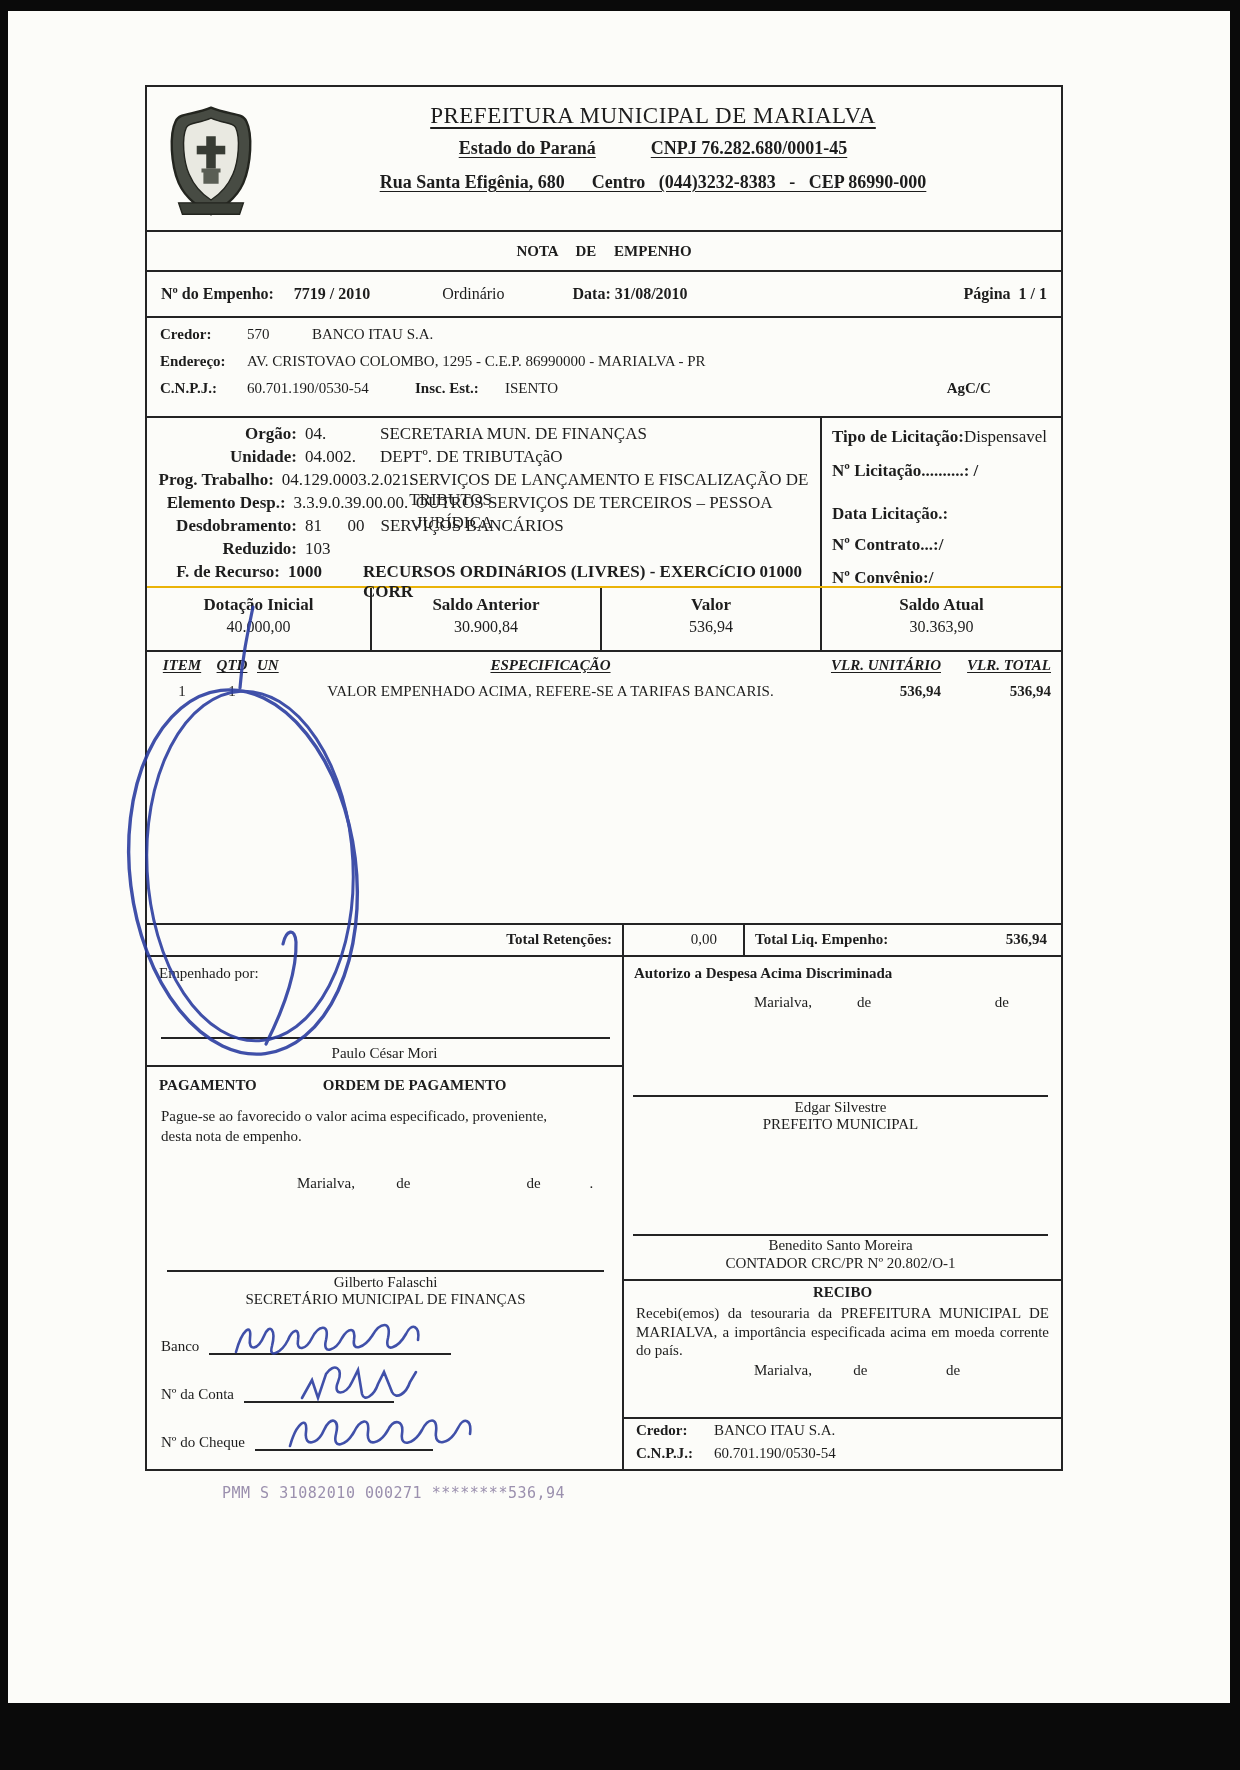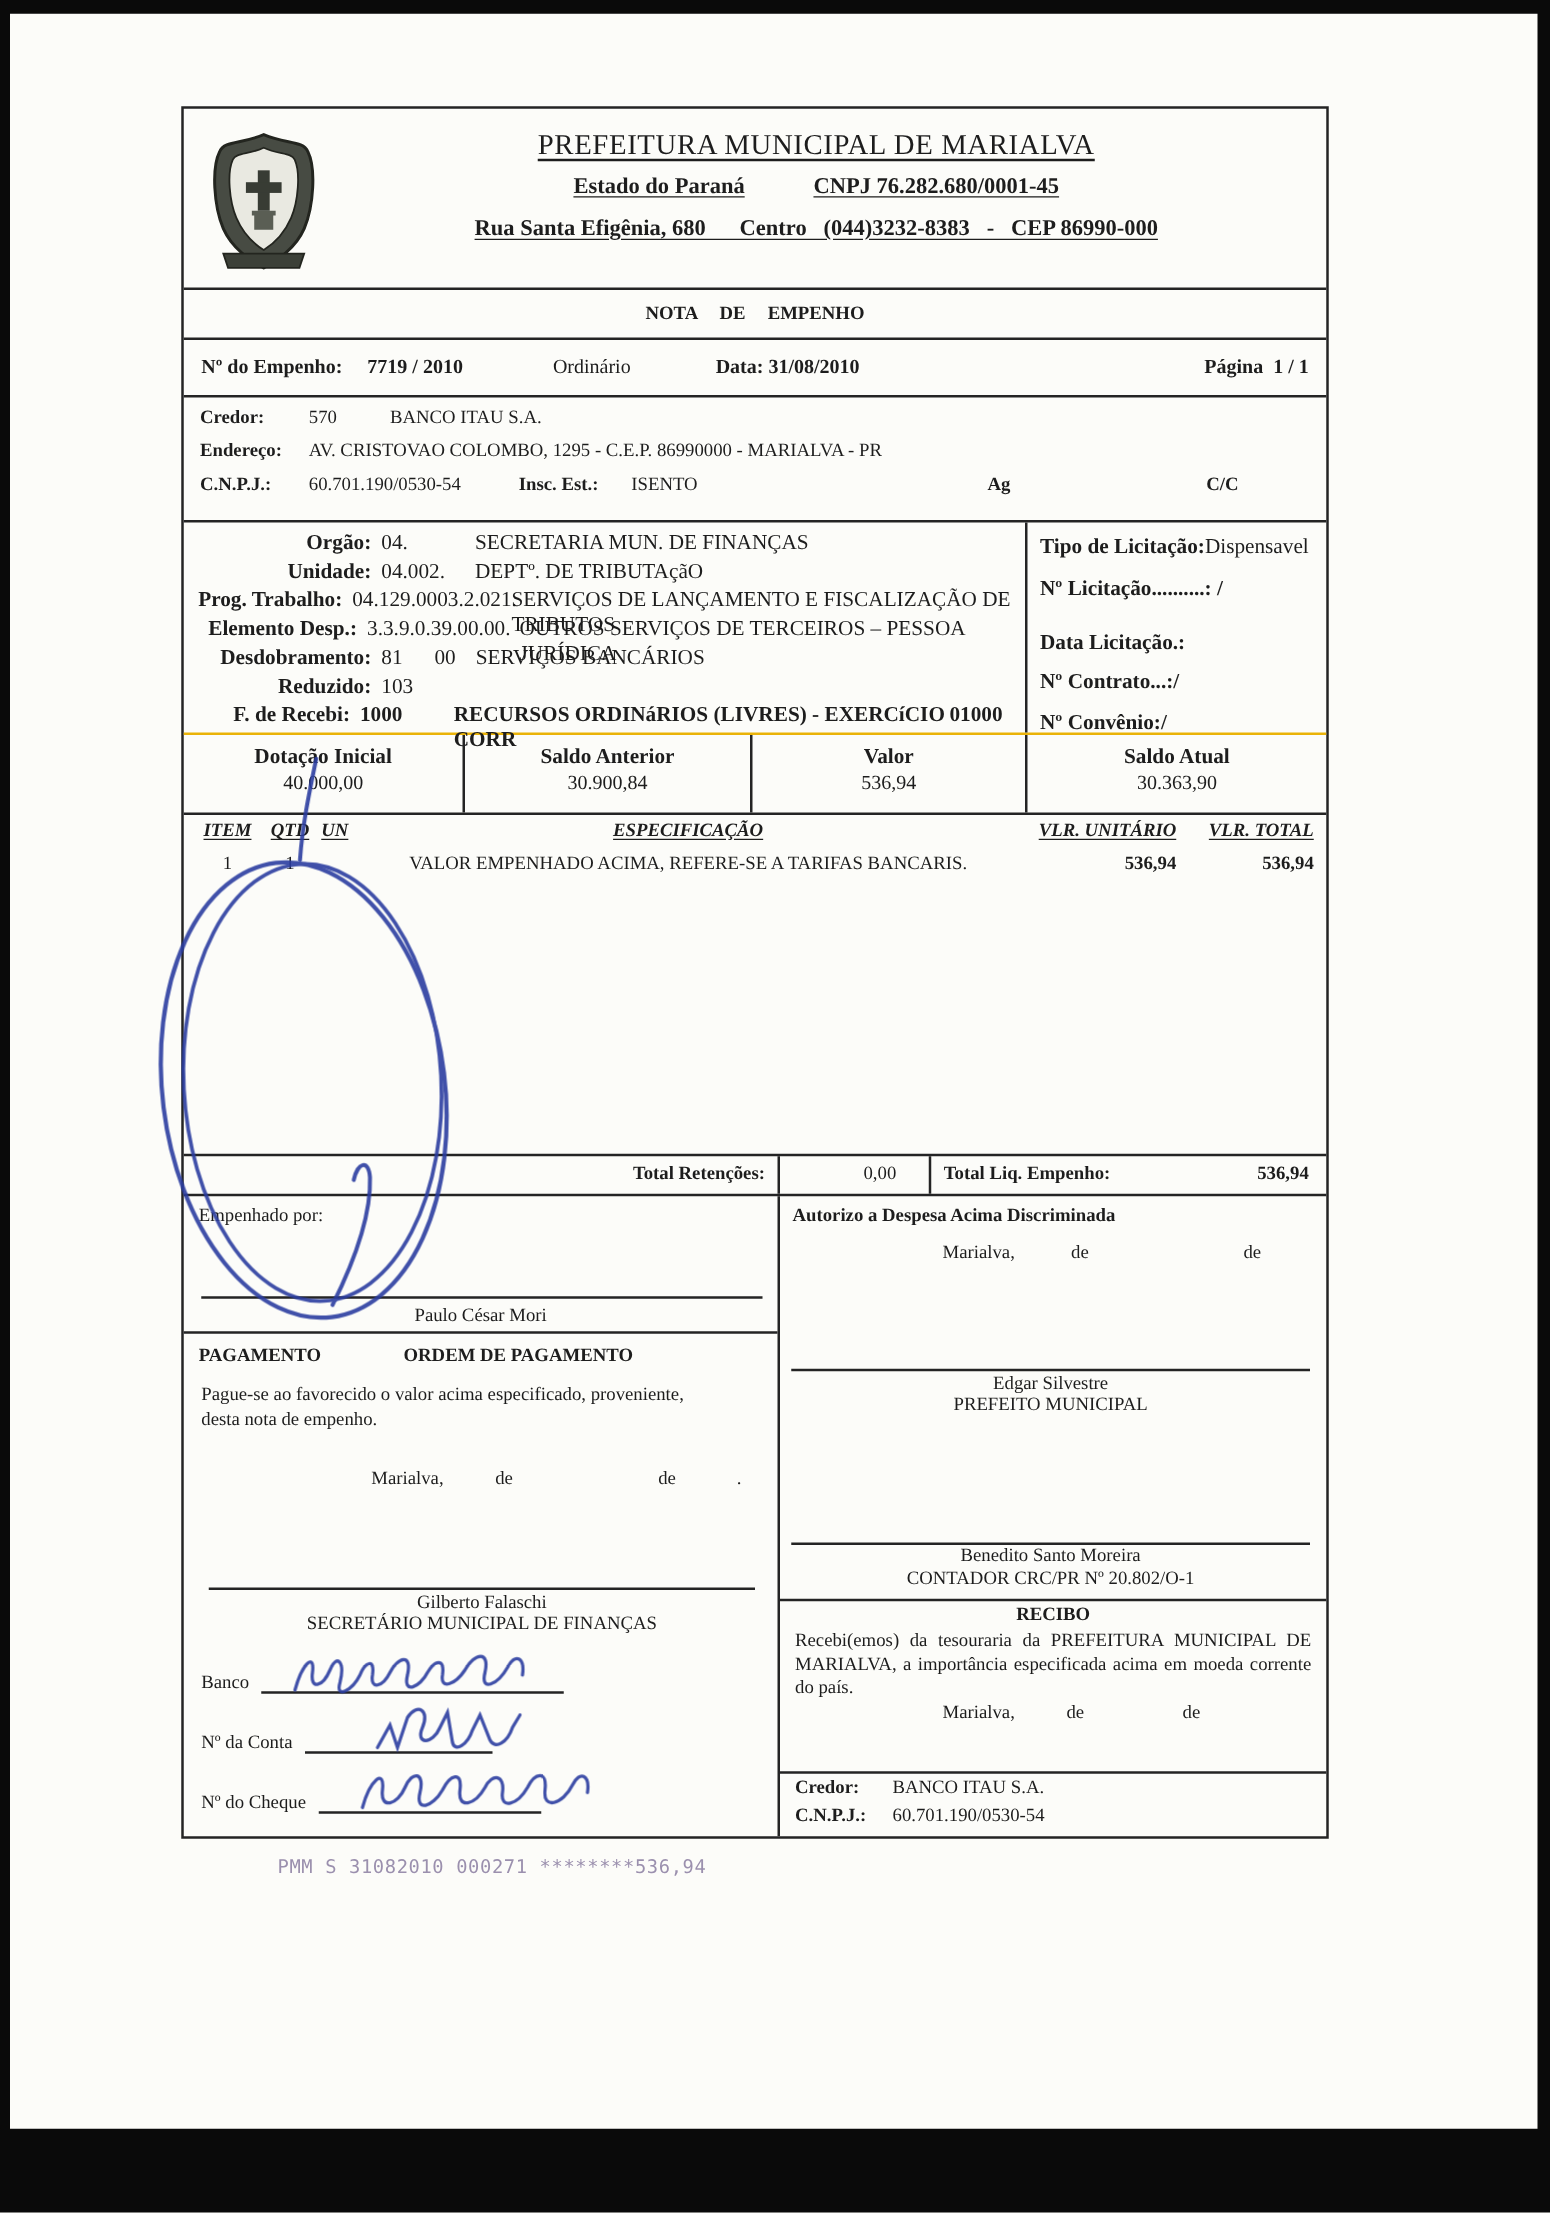--- a/index.html
+++ b/index.html
@@ -26,21 +26,21 @@
   .m-date { margin-left:68px; }
   .m-page { margin-left:auto; }
 
   .sec-credor { height:100px; border-bottom:2px solid #242424; padding:8px 0 0 13px; font-size:15px; }
   .crow { height:27px; display:flex; }
   .cl { width:87px; font-weight:bold; }
   .cv-code { width:65px; }
   .cv-cnpj { width:168px; }
   .cl-insc { width:90px; font-weight:bold; }
   .cv-insc { width:285px; }
-  .cl-ag { width:175px; font-weight:bold; }
+  .cl-ag { width:175px; font-weight:bold;text-align:right; }
   .cl-cc { font-weight:bold; }
 
   .sec-orgao { height:170px; border-bottom:2px solid #eab308; display:flex; font-size:17px; }
   .org-left { width:673px; padding-top:6px; }
   .org-row { height:23px; display:flex; }
   .org-lab { width:158px; text-align:right; font-weight:bold; padding-right:8px; }
   .org-code { min-width:75px; padding-right:16px; white-space:pre; }
   .org-extra { margin-left:auto; padding-right:18px; font-weight:bold; }
   .org-right { flex:1; border-left:2px solid #242424; padding:8px 0 0 10px; font-weight:bold; line-height:22px; }
   .lic-val { font-weight:normal; }
@@ -191,21 +191,21 @@
         <span class="org-lab">Desdobramento:</span>
         <span class="org-code">81      00</span>
         <span>SERVIÇOS BANCÁRIOS</span>
       </div>
       <div class="org-row">
         <span class="org-lab">Reduzido:</span>
         <span class="org-code">103</span>
         <span></span>
       </div>
       <div class="org-row">
-        <span class="org-lab">F. de Recebi:</span>
+        <span class="org-lab">F. de Recurso:</span>
         <span class="org-code b">1000</span>
         <span class="b">RECURSOS ORDINáRIOS (LIVRES) - EXERCíCIO CORR</span>
         <span class="org-extra">01000</span>
       </div>
     </div>
     <div class="org-right">
       <div class="lic1">
         <span>Tipo de Licitação:</span><span class="lic-val">Dispensavel</span>
       </div>
       <div class="lic2">Nº Licitação..........: /</div>

